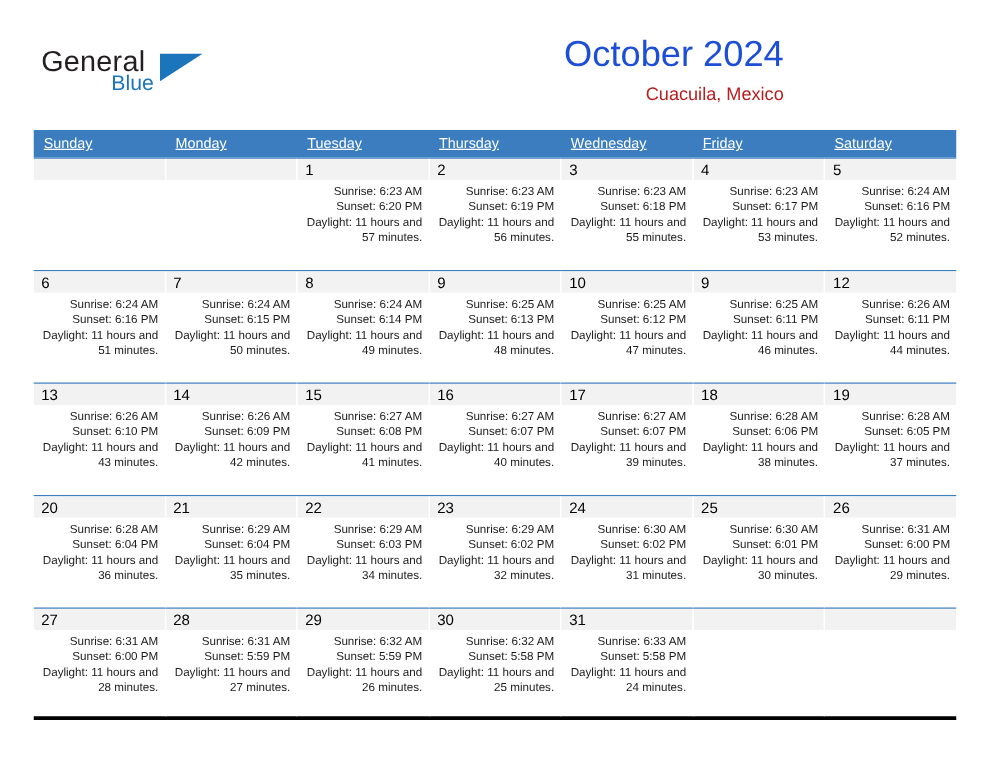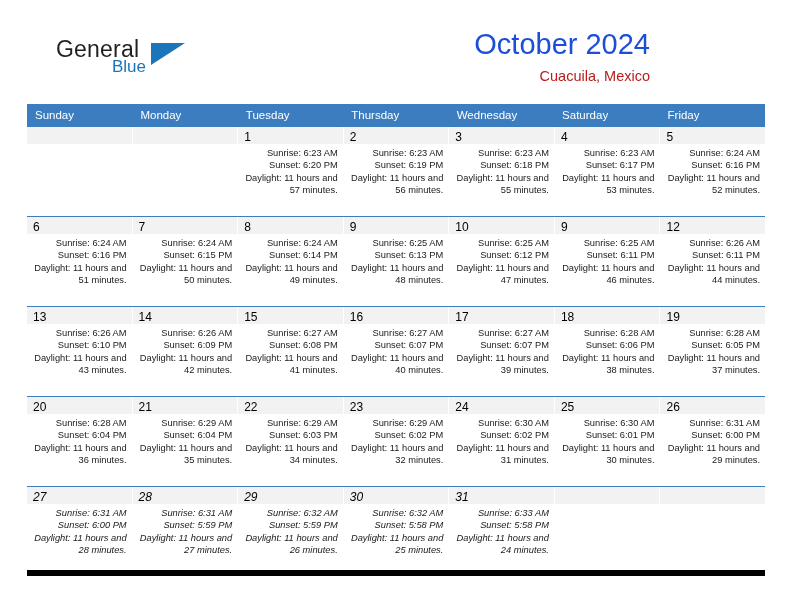--- a/index.html
+++ b/index.html
@@ -20,21 +20,20 @@
     height: 612px;
     box-sizing: border-box;
   }
 
   
   .header {
     position: absolute;
     left: 0; top: 0;
     width: 660px;
     height: 100px;
-    margin-left: 23px;
   }
   .logo {
     position: absolute;
     left: 33px;
     top: 36px;
     width: 180px;
     height: 50px;
   }
   .logo-general {
     position: absolute;
@@ -97,32 +96,32 @@
   }
   .weekday {
     flex: 1 1 0;
     box-sizing: border-box;
     color: #ffffff;
     font-size: 11.5px;
     line-height: 22px;
     padding-left: 8px;
     white-space: nowrap;
     overflow: hidden;
+    text-decoration: underline;
   }
 
   .week {
     display: flex;
     width: 100%;
     border-top: 1.3px solid #3b7dbf;
     height: 90px;
     box-sizing: border-box;
   }
   .week.last {
-    border-bottom: 6px solid #000000;
-    font-style: italic;
+    border-bottom: 3px solid #000000;
   }
   .day {
     flex: 1 1 0;
     box-sizing: border-box;
     position: relative;
     border-right: 1px solid #ffffff;
     overflow: hidden;
   }
   .day:last-child { border-right: none; }
 
@@ -168,22 +167,22 @@
 
   </div>
 
   <div class="calendar">
     <div class="weekdays">
         <div class="weekday">Sunday</div>
         <div class="weekday">Monday</div>
         <div class="weekday">Tuesday</div>
         <div class="weekday">Thursday</div>
         <div class="weekday">Wednesday</div>
+        <div class="weekday">Friday</div>
         <div class="weekday">Saturday</div>
-        <div class="weekday">Friday</div>
       </div>
     <div id="weeks-container">
         <div class="week">
           <div class="day empty">
             <div class="daynum-band"><span class="daynum"></span></div>
           </div>
           <div class="day empty">
             <div class="daynum-band"><span class="daynum"></span></div>
           </div>
           <div class="day">

